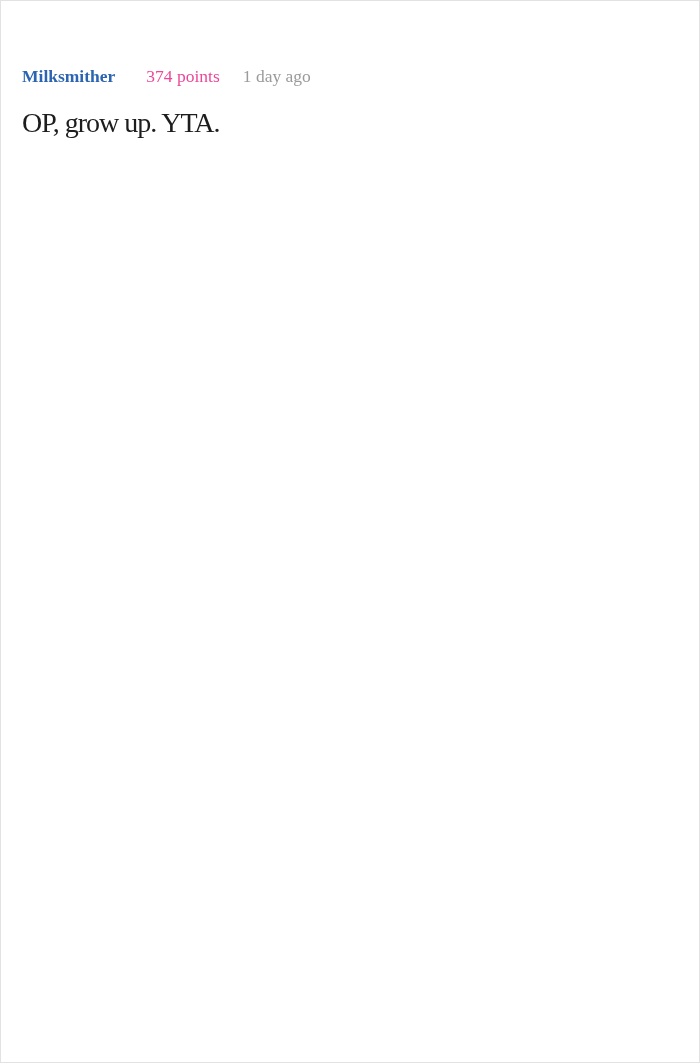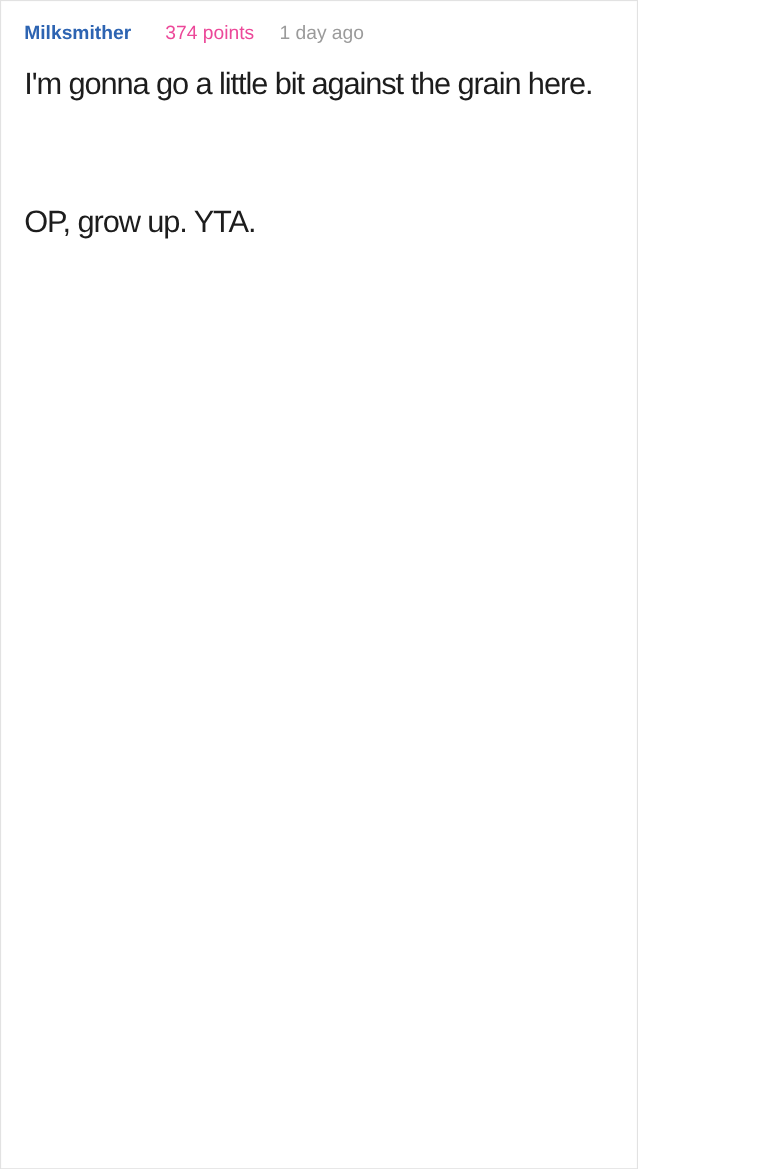--- a/index.html
+++ b/index.html
@@ -1,26 +1,27 @@
 <!DOCTYPE html>
 <html><head>
 <meta charset="utf-8">
 <style>
   * { box-sizing: border-box; margin: 0; padding: 0; }
   html, body {
     background: #ffffff;
     font-family: "Liberation Sans", "DejaVu Sans", sans-serif;
   }
   .comment-card {
-    width: 580px;
+    width: 700px;
     height: 1063px;
     background: #ffffff;
     border: 1px solid #e2e2e2;
     padding: 15px 21px 0 21px;
     overflow: hidden;
+    font-family: Liberation Serif, serif;
   }
   .comment-header {
     display: flex;
     align-items: baseline;
     line-height: 26px;
     margin-bottom: 13px;
   }
   .comment-author {
     font-size: 17.5px;
     font-weight: bold;
@@ -30,20 +31,21 @@
     margin-right: 31px;
   }
   .comment-points {
     font-size: 17.5px;
     color: #ec4899;
     margin-right: 23px;
   }
   .comment-timestamp {
     font-size: 17.5px;
     color: #9b9b9b;
+    margin-top: 47px;
   }
   .comment-body p {
     font-size: 28px;
     line-height: 42px;
     letter-spacing: -1px;
     color: #1d1d1d;
     white-space: pre-line;
     margin: 0 0 84px 0;
   }
   .comment-body p:last-child {
@@ -53,16 +55,15 @@
 </head>
 <body>
 
 <div class="comment-card">
   <div class="comment-header">
     <a class="comment-author">Milksmither</a>
     <span class="comment-points">374 points</span>
     <span class="comment-timestamp">1 day ago</span>
   </div>
   <div class="comment-body">
-      <p>I'm gonna go a little bit against the grain here.</p>
       <p>OP, grow up. YTA.</p>
     </div>
 </div>
 
 </body></html>

